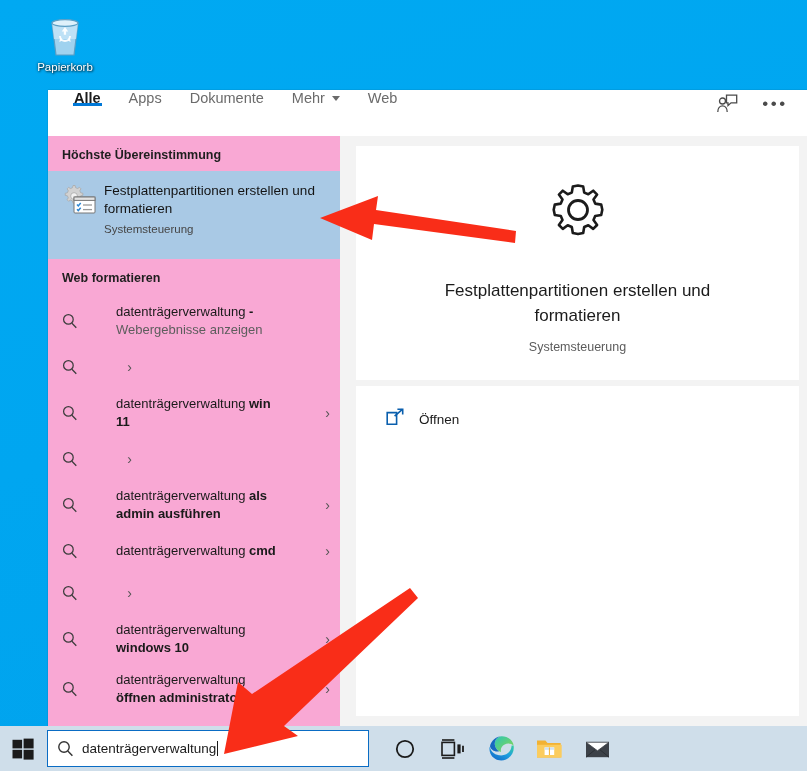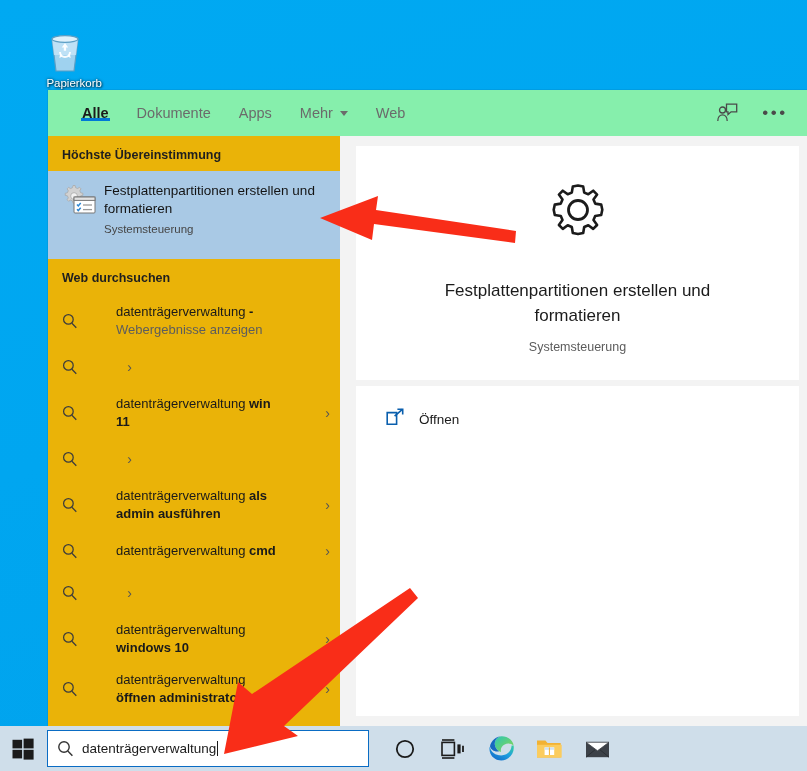--- a/index.html
+++ b/index.html
@@ -33,24 +33,24 @@
     position: absolute;
     left: 48px; top: 90px;
     width: 759px; height: 636px;
     background: #ececec;
     box-shadow: 0 0 1px rgba(0,0,0,.35);
     display: flex;
     flex-direction: column;
   }
   #tabbar {
     height: 46px;
-    background: #86efac;
+    background: #ffffff;
     display: flex;
-    align-items: center;
-    padding-left: 20px;
+    align-items: flex-start;
+    padding-left: 12px;
     position: relative;
     flex: 0 0 auto;
   }
   .tab {
     position: relative;
     display: flex; align-items: center;
     padding: 0 14px;
     font-size: 14.5px;
     color: #6b6b6b;
     cursor: default;
@@ -77,21 +77,21 @@
     padding-right: 18px; gap: 20px;
   }
   .tb-ico { width: 28px; height: 28px; display: flex; align-items: center; justify-content: center; color: #4a4a4a; }
   .dots { letter-spacing: 2.5px; font-size: 17px; color: #4a4a4a; line-height: 10px; }
 
   #body { flex: 1 1 auto; display: flex; min-height: 0; }
 
   
   #leftcol {
     width: 292px;
-    background: #eab308;
+    background: #f9a8d4;
     flex: 0 0 auto;
     overflow: hidden;
     position: relative;
   }
   .section-head {
     font-size: 12.5px;
     font-weight: bold;
     color: #1f1f1f;
     padding: 12px 0 9px 14px;
   }
@@ -208,21 +208,21 @@
   }
 
   
   .arrow-svg { position: absolute; pointer-events: none; }
 </style>
 </head>
 <body>
 
 <div id="root">
 
-  <div class="desk-icon" style="left:28px; top:24px;text-align:right;">
+  <div class="desk-icon" style="left:28px; top:8px;">
     <div class="glyphbox">
       <svg width="42" height="44" viewBox="0 0 42 44">
         <path d="M8 9 L34 9 L30 41 L12 41 Z" fill="#9fd2ef" stroke="#5b9ec4" stroke-width="1.2"></path>
         <path d="M8 9 L34 9 L32 25 L10 25 Z" fill="#c3e4f7" opacity=".85"></path>
         <ellipse cx="21" cy="9" rx="13" ry="3.4" fill="#dff1fb" stroke="#5b9ec4" stroke-width="1.1"></ellipse>
         <path d="M21 13 l3.2 4.6 h-2.1 v3.2 h-2.3 v-3.2 h-2.1 Z" fill="#ffffff" opacity=".95"></path>
         <path d="M16.4 22.6 l-1.1 5.4 3.1 -1.6 z" fill="#ffffff" opacity=".9"></path>
         <path d="M25.6 22.6 l1.1 5.4 -3.1 -1.6 z" fill="#ffffff" opacity=".9"></path>
         <path d="M21 18 m-5 4 a5 5 0 0 0 10 0" fill="none" stroke="#ffffff" stroke-width="2" opacity=".9"></path>
       </svg>
@@ -242,24 +242,24 @@
     <div class="desk-label">Micr</div>
   </div>
 
   <div id="flyout">
 
     <div id="tabbar">
       <div class="tab active">
         <span>Alle</span>
       </div>
       <div class="tab">
+        <span>Apps</span>
+      </div>
+      <div class="tab">
         <span>Dokumente</span>
-      </div>
-      <div class="tab">
-        <span>Apps</span>
       </div>
       <div class="tab">
         <span>Mehr</span>
         <span class="caret"></span>
       </div>
       <div class="tab">
         <span>Web</span>
       </div>
 
       <div id="tabbar-right">
@@ -296,21 +296,21 @@
               <line x1="21" y1="21" x2="30" y2="21" stroke="#9a9a9a" stroke-width="1.3"></line>
               <line x1="21" y1="25.6" x2="30" y2="25.6" stroke="#9a9a9a" stroke-width="1.3"></line>
             </svg>
           </div>
           <div class="best-txt">
             <div class="best-title">Festplattenpartitionen erstellen und formatieren</div>
             <div class="best-sub">Systemsteuerung</div>
           </div>
         </div>
 
-        <div class="section-head">Web durchsuchen</div>
+        <div class="section-head">Web formatieren</div>
 
         <div class="web-list" id="web-list">
             <div class="web-item">
               <span class="web-ico">
                 <svg width="16" height="16" viewBox="0 0 16 16">
                   <circle cx="6.4" cy="6.4" r="4.8" fill="none" stroke="#3c3c3c" stroke-width="1.25"></circle>
                   <line x1="9.9" y1="10.2" x2="14.3" y2="14.8" stroke="#3c3c3c" stroke-width="1.25"></line>
                 </svg>
               </span>
               <span class="web-text"><span>datenträgerverwaltung</span><b> -</b><span class="sub2">Webergebnisse anzeigen</span></span>

